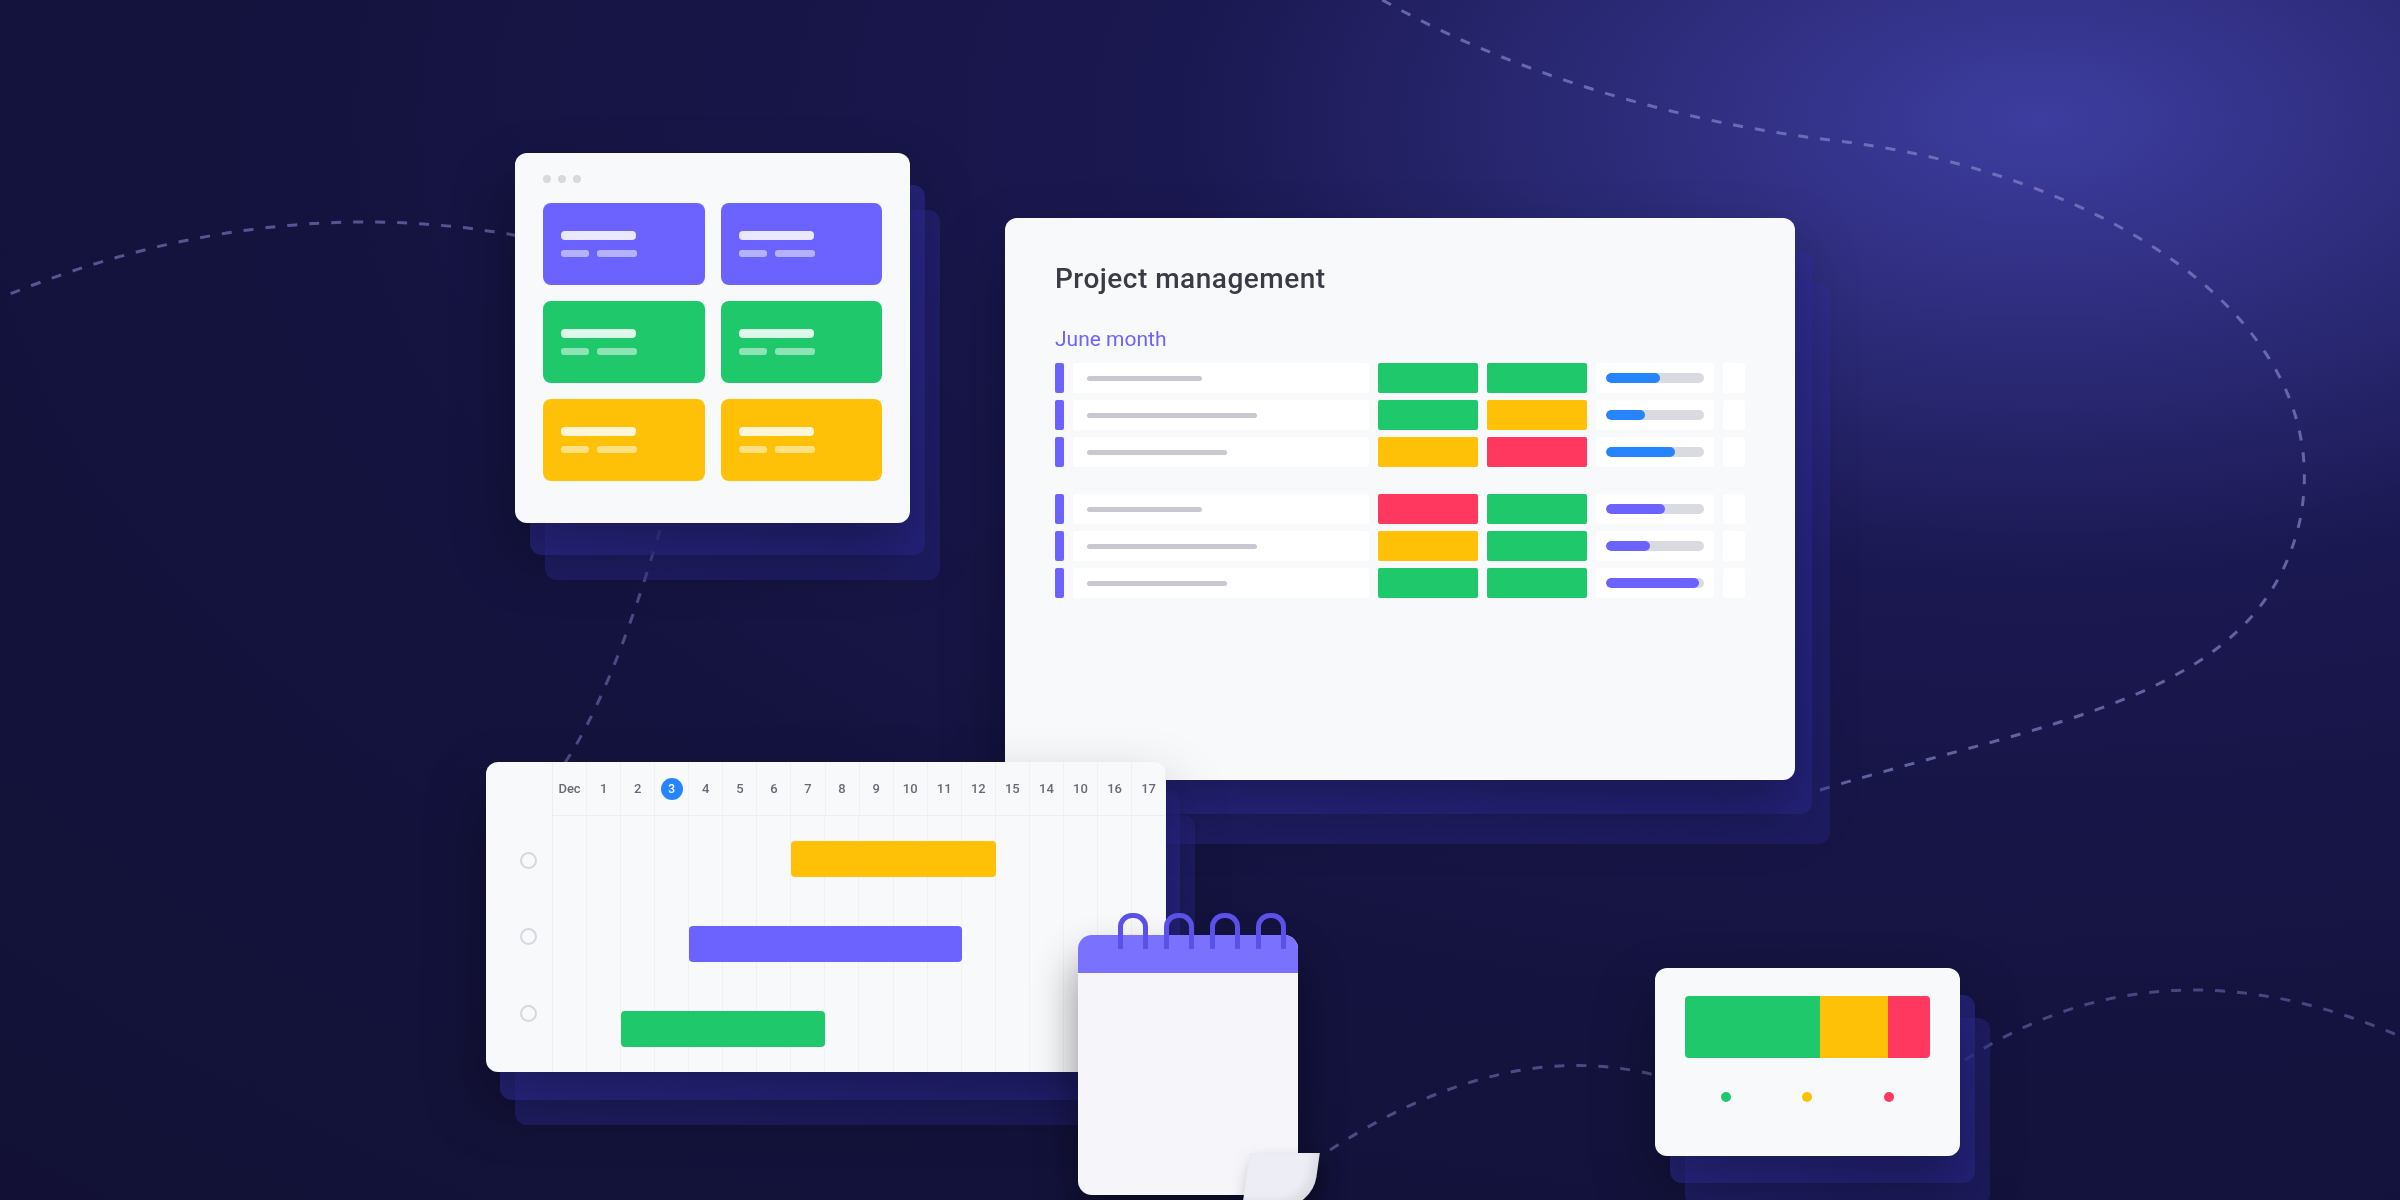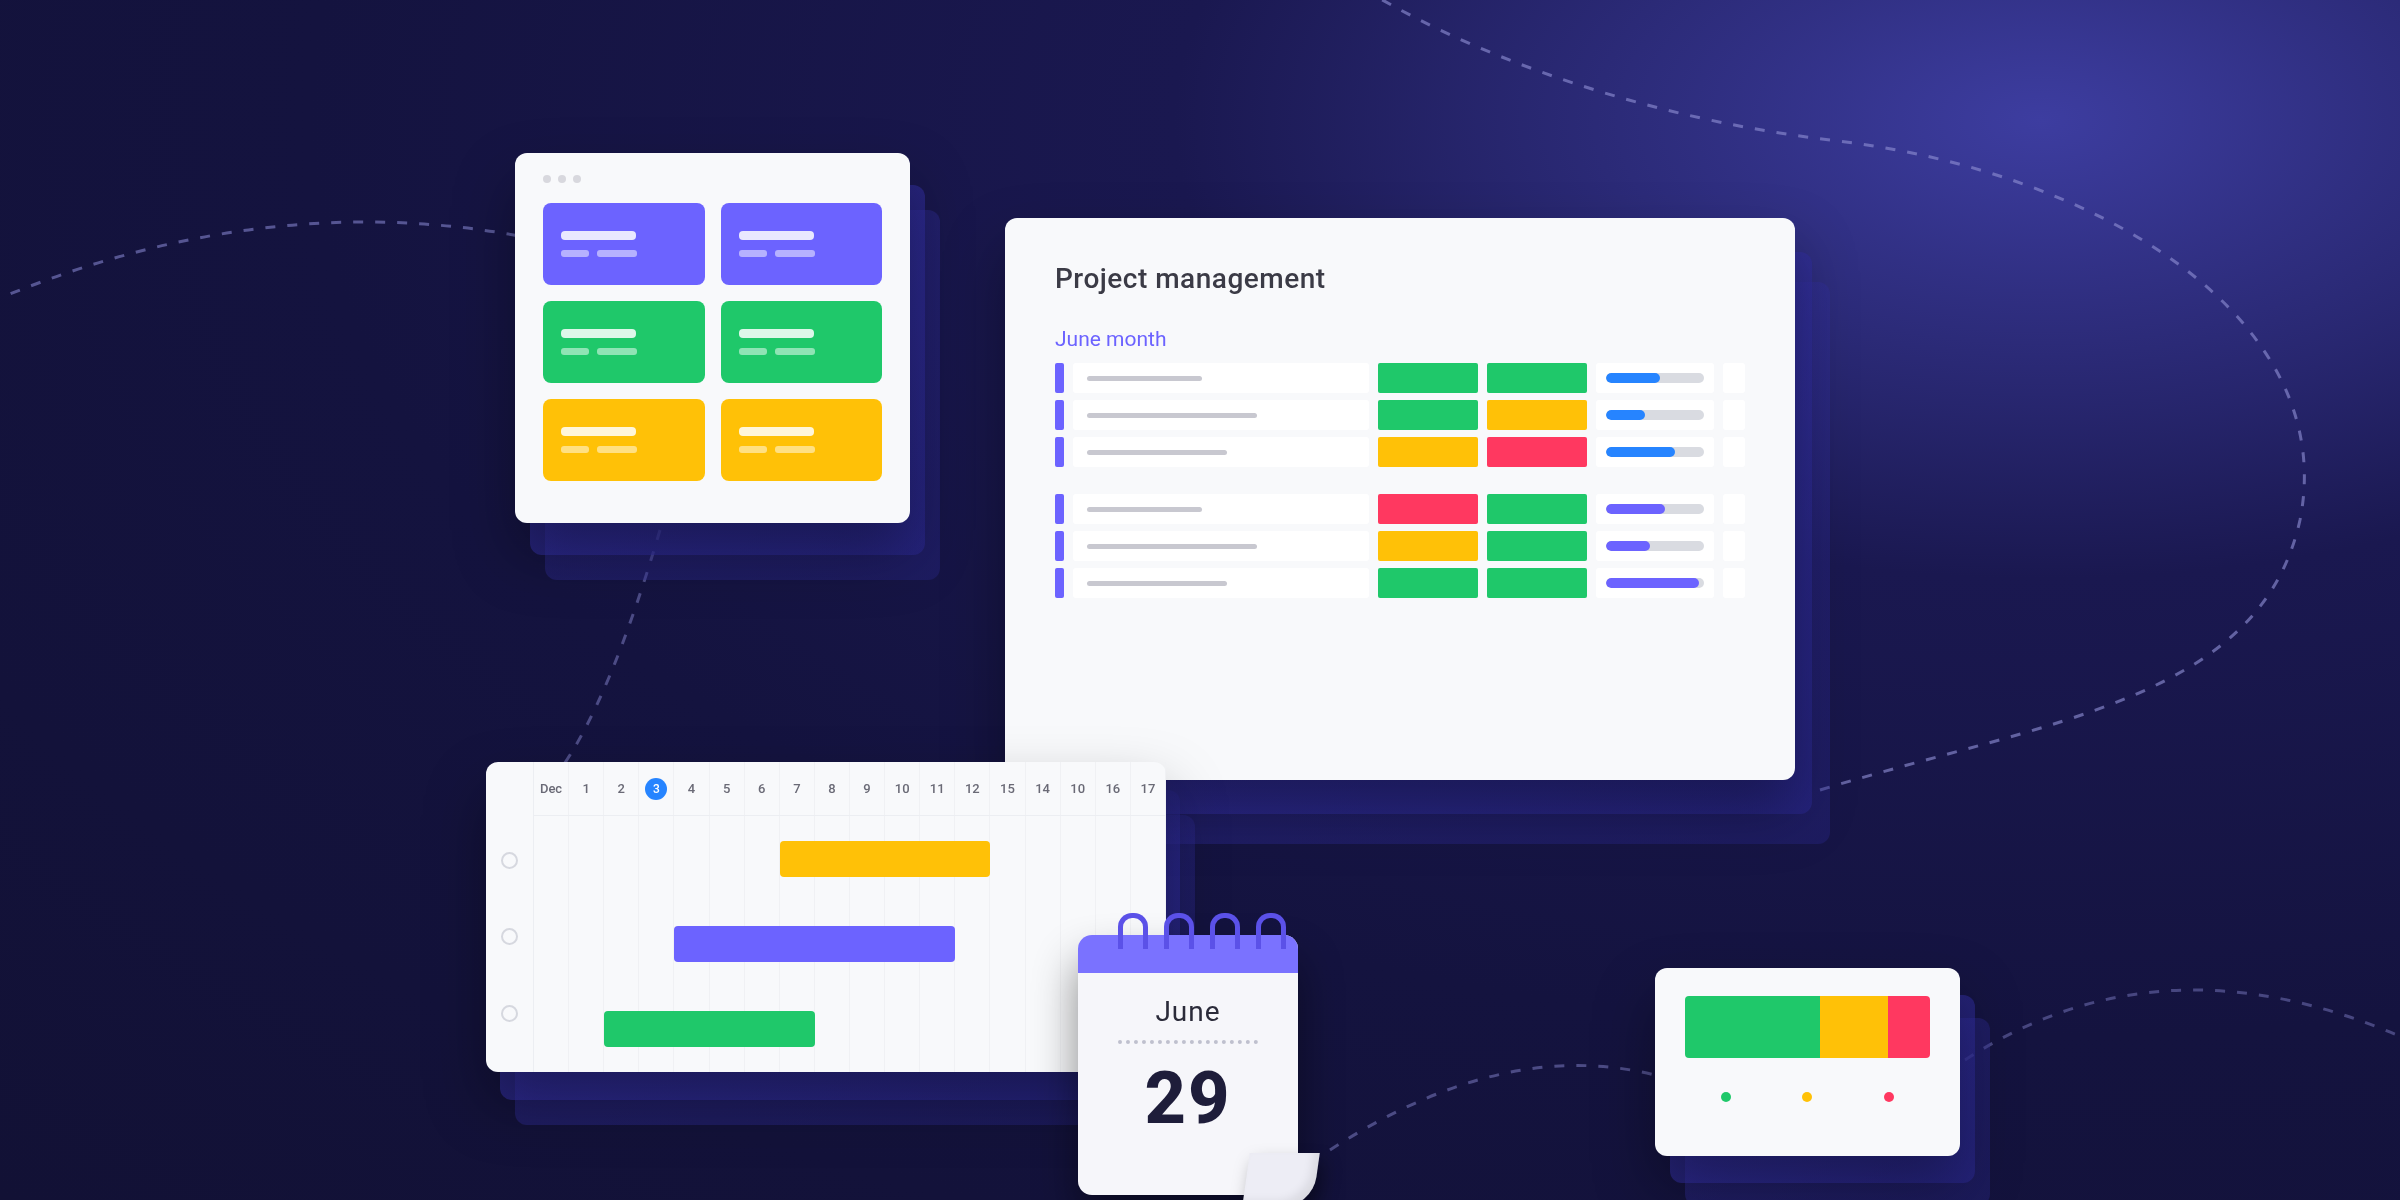--- a/index.html
+++ b/index.html
@@ -18,20 +18,21 @@
     position: absolute;
     border-radius: 12px;
     background: linear-gradient(135deg, #3b36b8, #2a2890);
     opacity: 0.55;
   }
   .card {
     position: absolute;
     background: #f8f9fb;
     border-radius: 12px;
     box-shadow: 0 30px 60px rgba(0,0,0,0.35);
+    padding-left: 19px;
   }
 
   
   .kanban { left: 515px; top: 153px; width: 395px; height: 370px; padding: 22px 28px 28px; }
   .kanban .traffic { display: flex; gap: 7px; margin-bottom: 20px; }
   .kanban .traffic span { width: 8px; height: 8px; border-radius: 50%; background: #d8d8de; }
   .kanban .tiles { display: grid; grid-template-columns: 1fr 1fr; gap: 16px; }
   .kanban .tile { height: 82px; border-radius: 8px; padding: 16px 18px; display: flex; flex-direction: column; justify-content: center; gap: 10px; }
   .kanban .tile .l1 { height: 9px; width: 60%; border-radius: 4px; background: rgba(255,255,255,0.85); }
   .kanban .tile .l2 { display: flex; gap: 8px; }
@@ -323,25 +324,20 @@
         <div class="bar" style="top: 24.6667px; left: 38.8889%; width: 33.3333%; background: rgb(255, 193, 7);"></div>
         <div class="bar" style="top: 110px; left: 22.2222%; width: 44.4444%; background: rgb(108, 99, 255);"></div>
         <div class="bar" style="top: 195.333px; left: 11.1111%; width: 33.3333%; background: rgb(31, 200, 106);"></div>
       </div>
   </div>
 </div>
 
 <div class="calendar">
   <div class="pad">
     <div class="top"></div>
-    <div class="body">
-      <div class="month">June</div>
-      <div class="dots"></div>
-      <div class="day">29</div>
-    </div>
     <div class="curl"></div>
   </div>
   <div class="rings">
     <span></span>
       <span></span>
       <span></span>
       <span></span>
   </div>
 </div>
 

